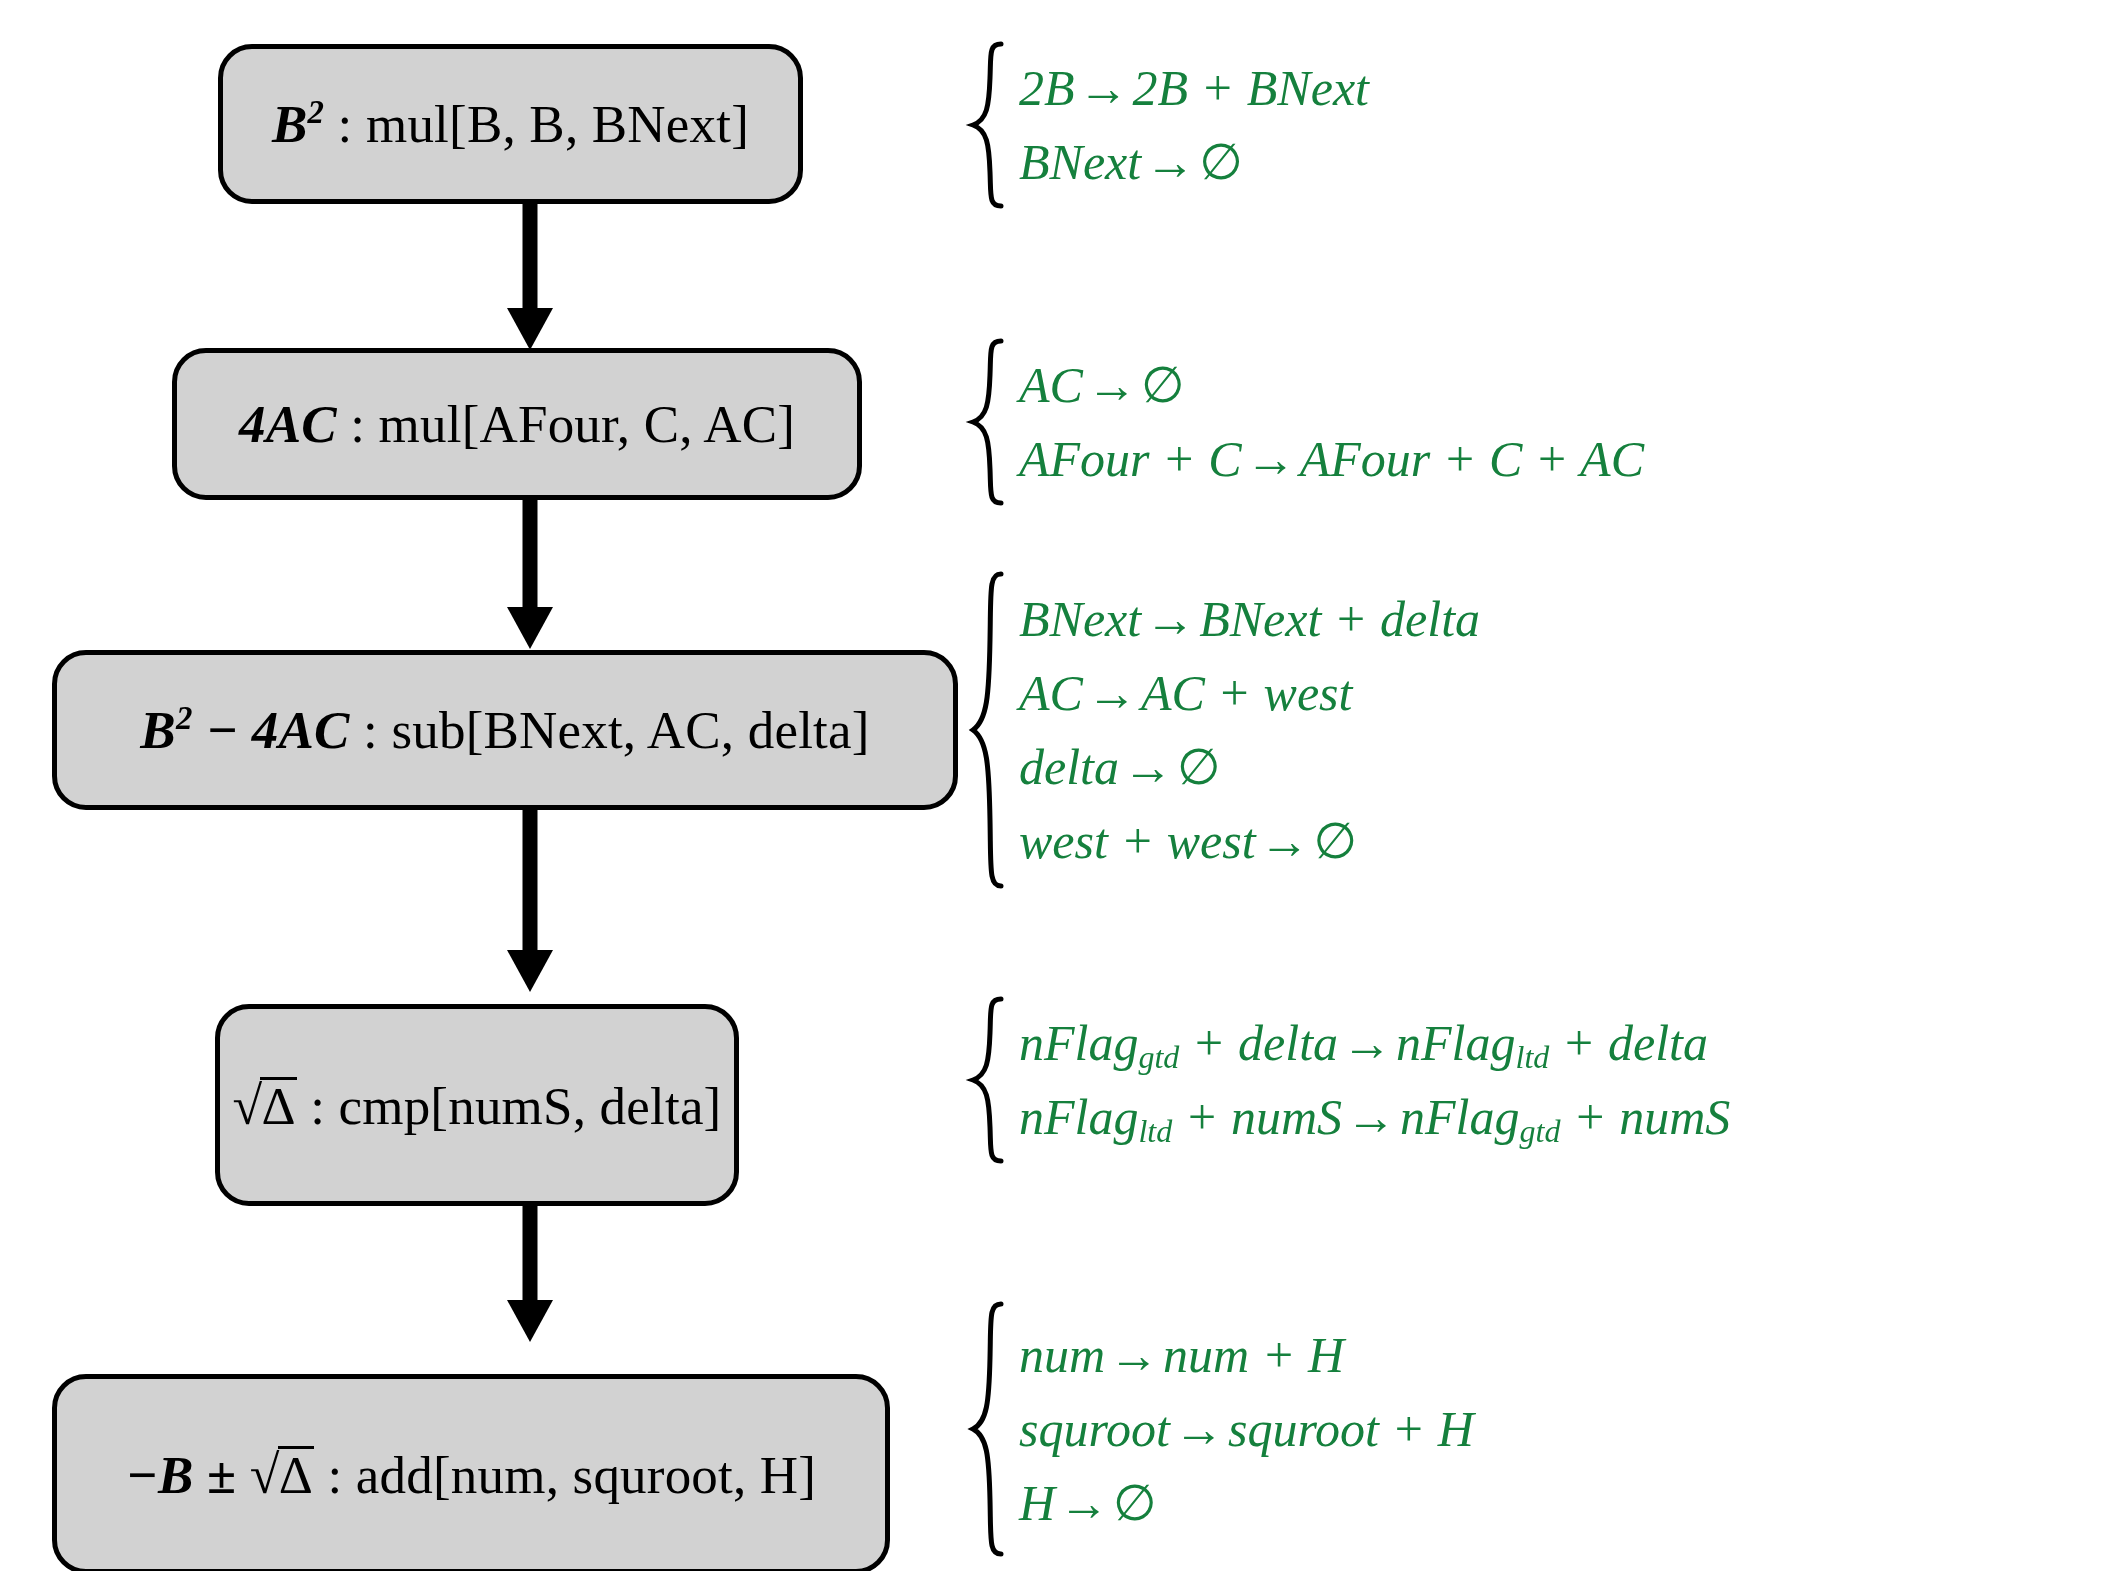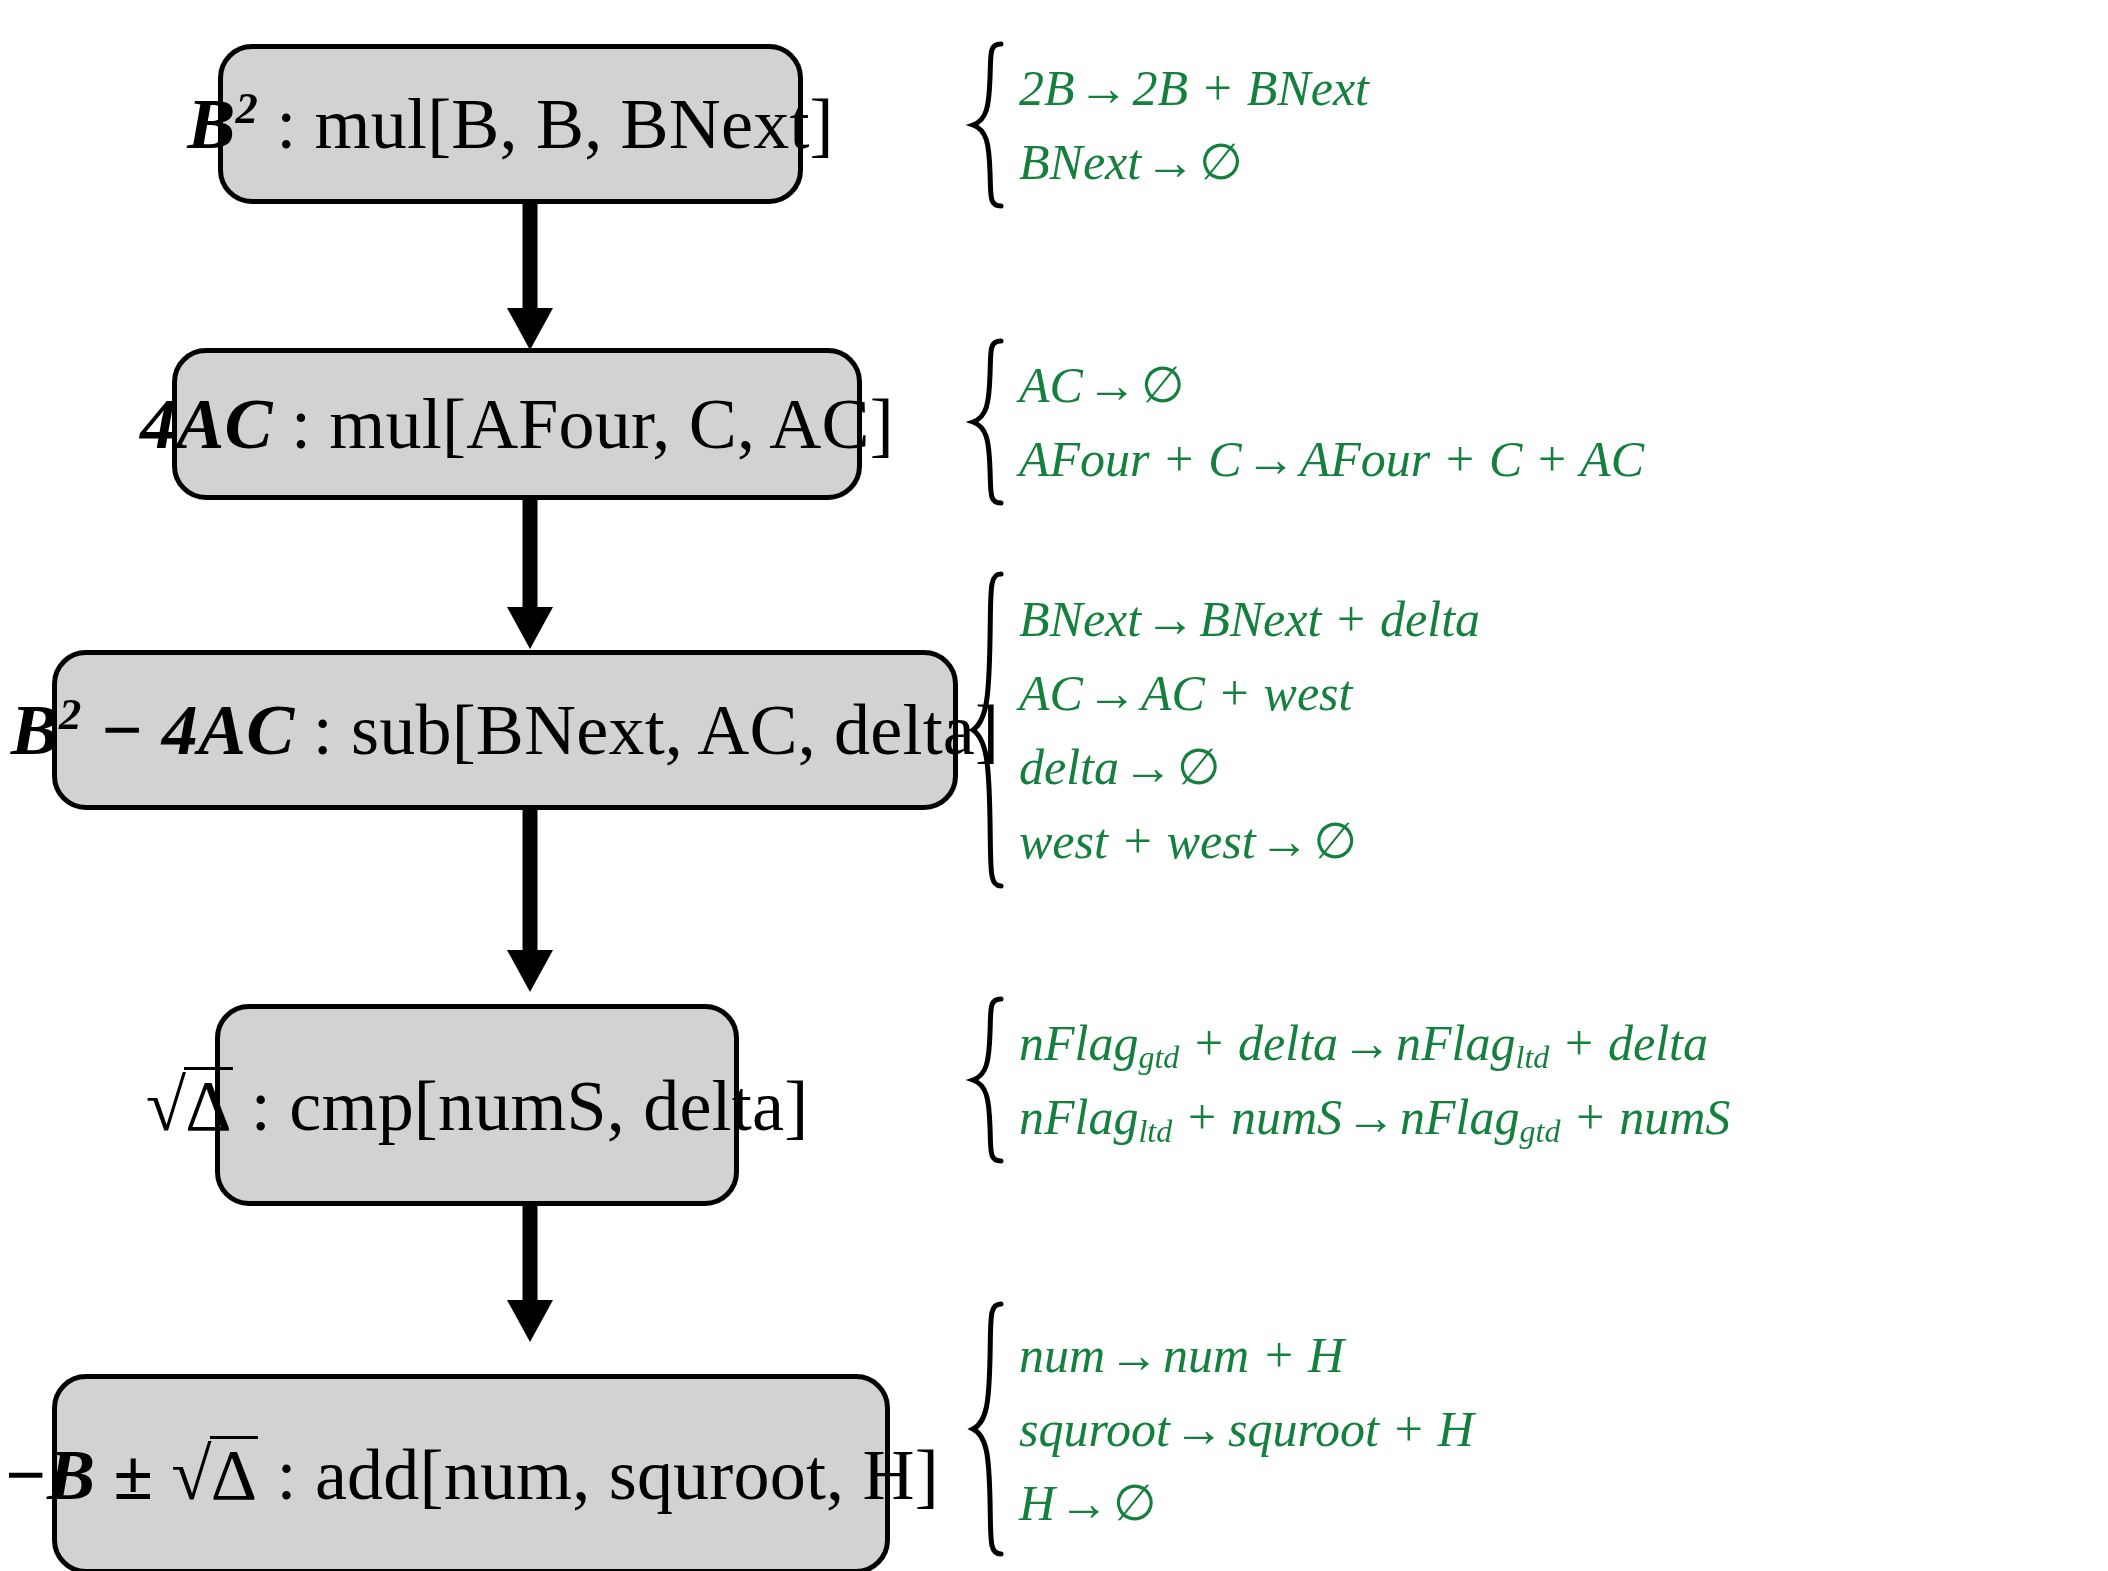--- a/index.html
+++ b/index.html
@@ -28,21 +28,21 @@
     border: 5px solid #000000;
     border-radius: 34px;
     box-sizing: border-box;
     display: flex;
     align-items: center;
     justify-content: center;
     color: #000;
     white-space: nowrap;
   }
   .node-label {
-    font-size: 72px;
+    font-size: 53px;
     line-height: 1;
     letter-spacing: 0.2px;
   }
   .lhs {
     font-weight: bold;
     font-style: italic;
   }
   sup.exp {
     font-size: 0.62em;
     vertical-align: super;

